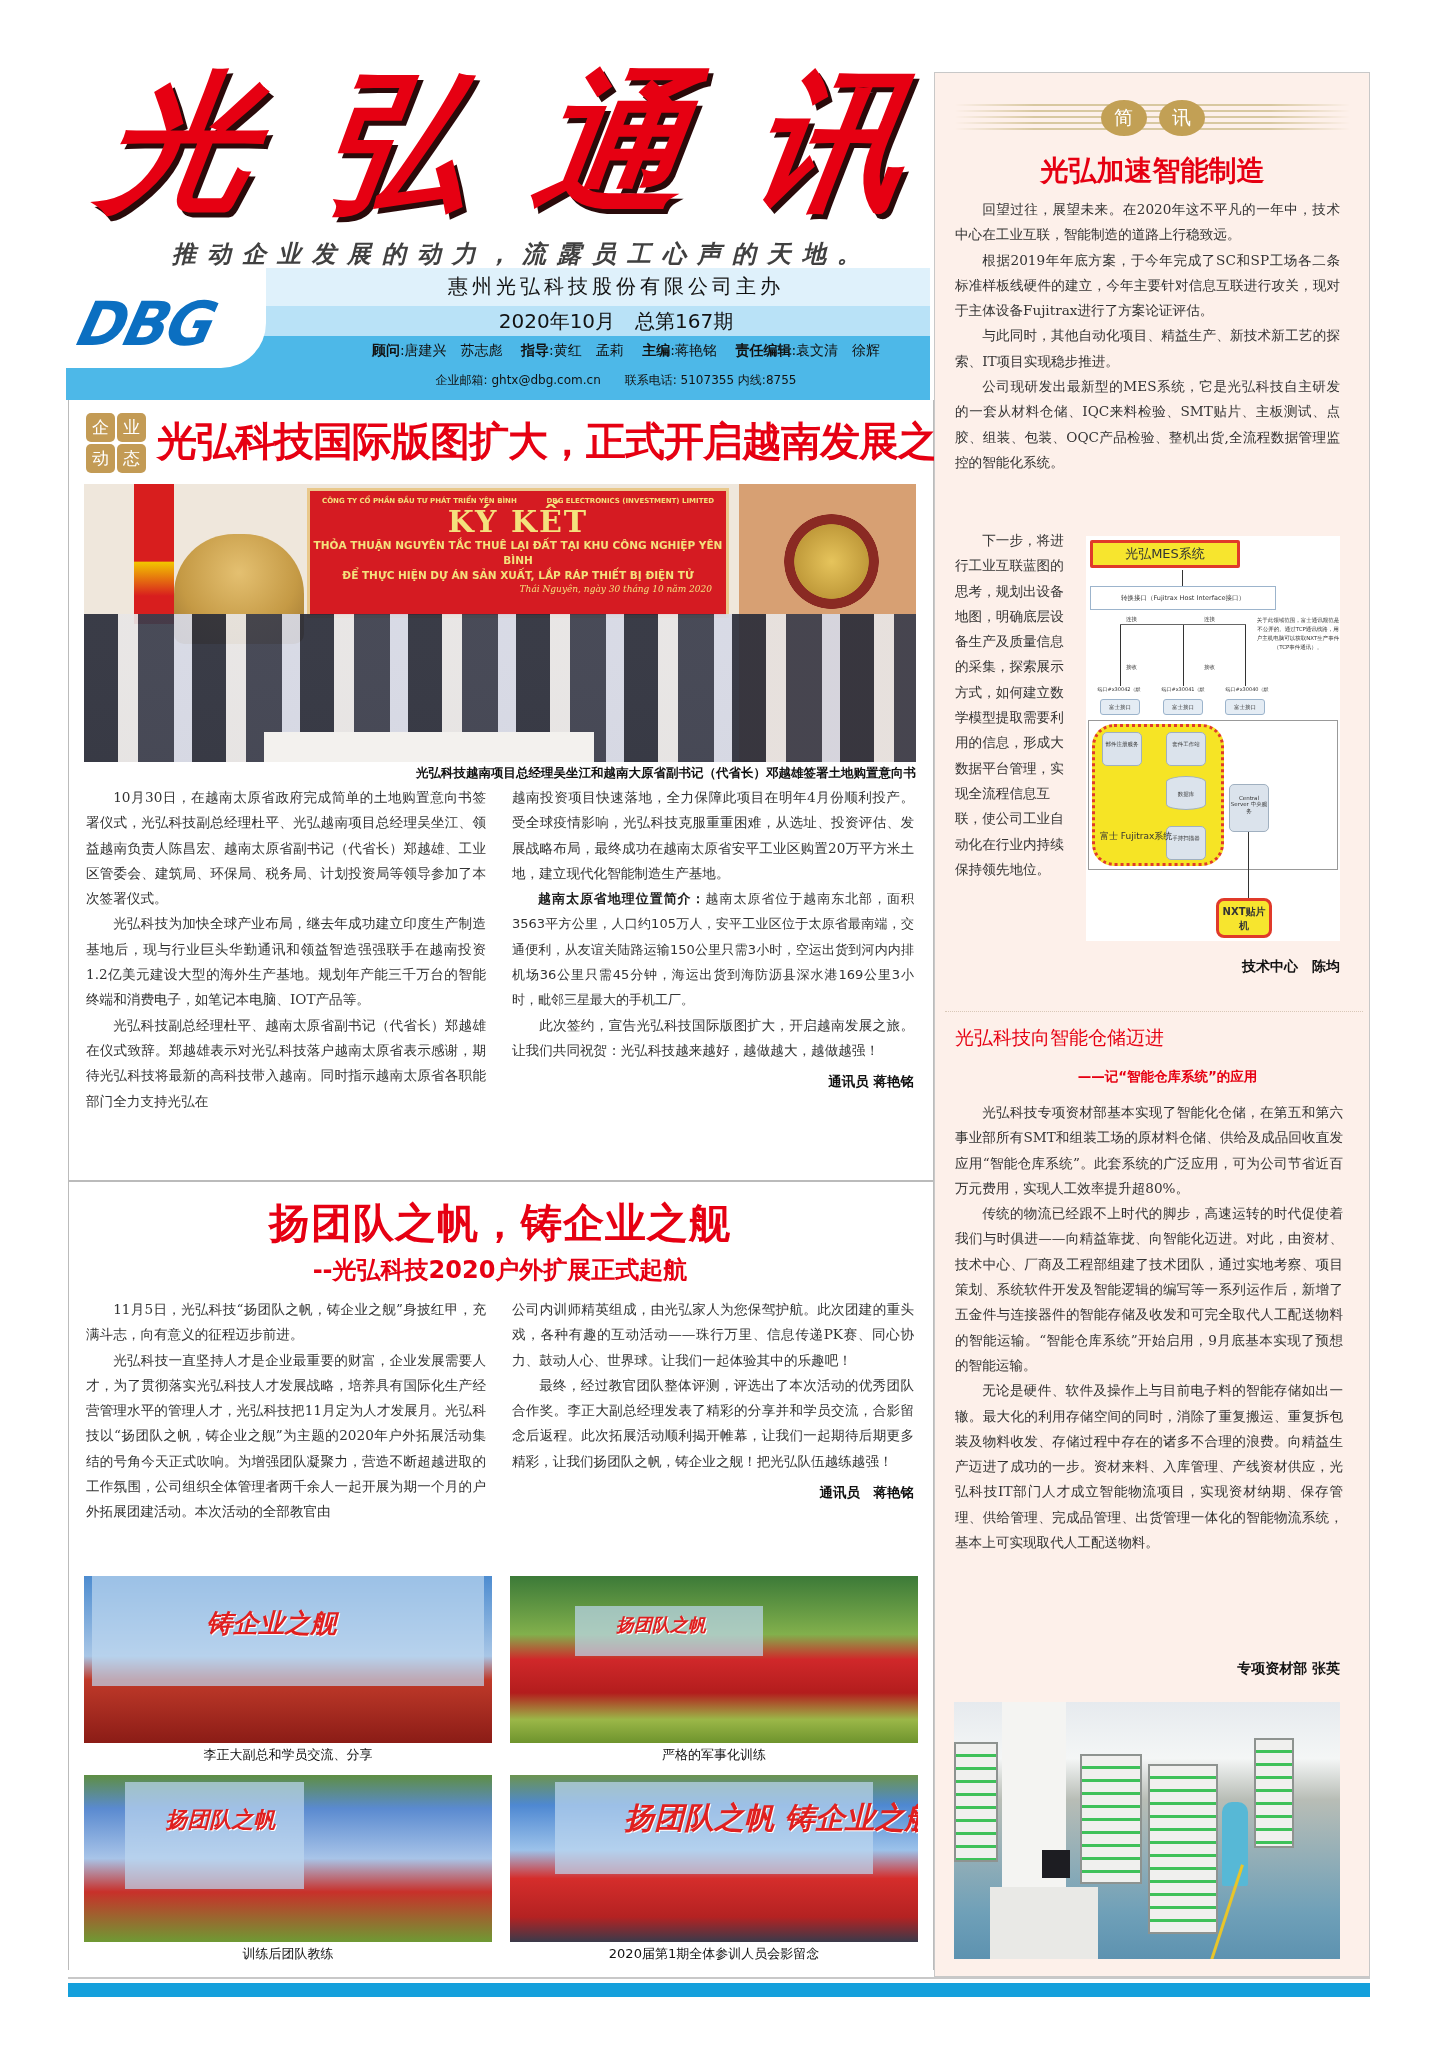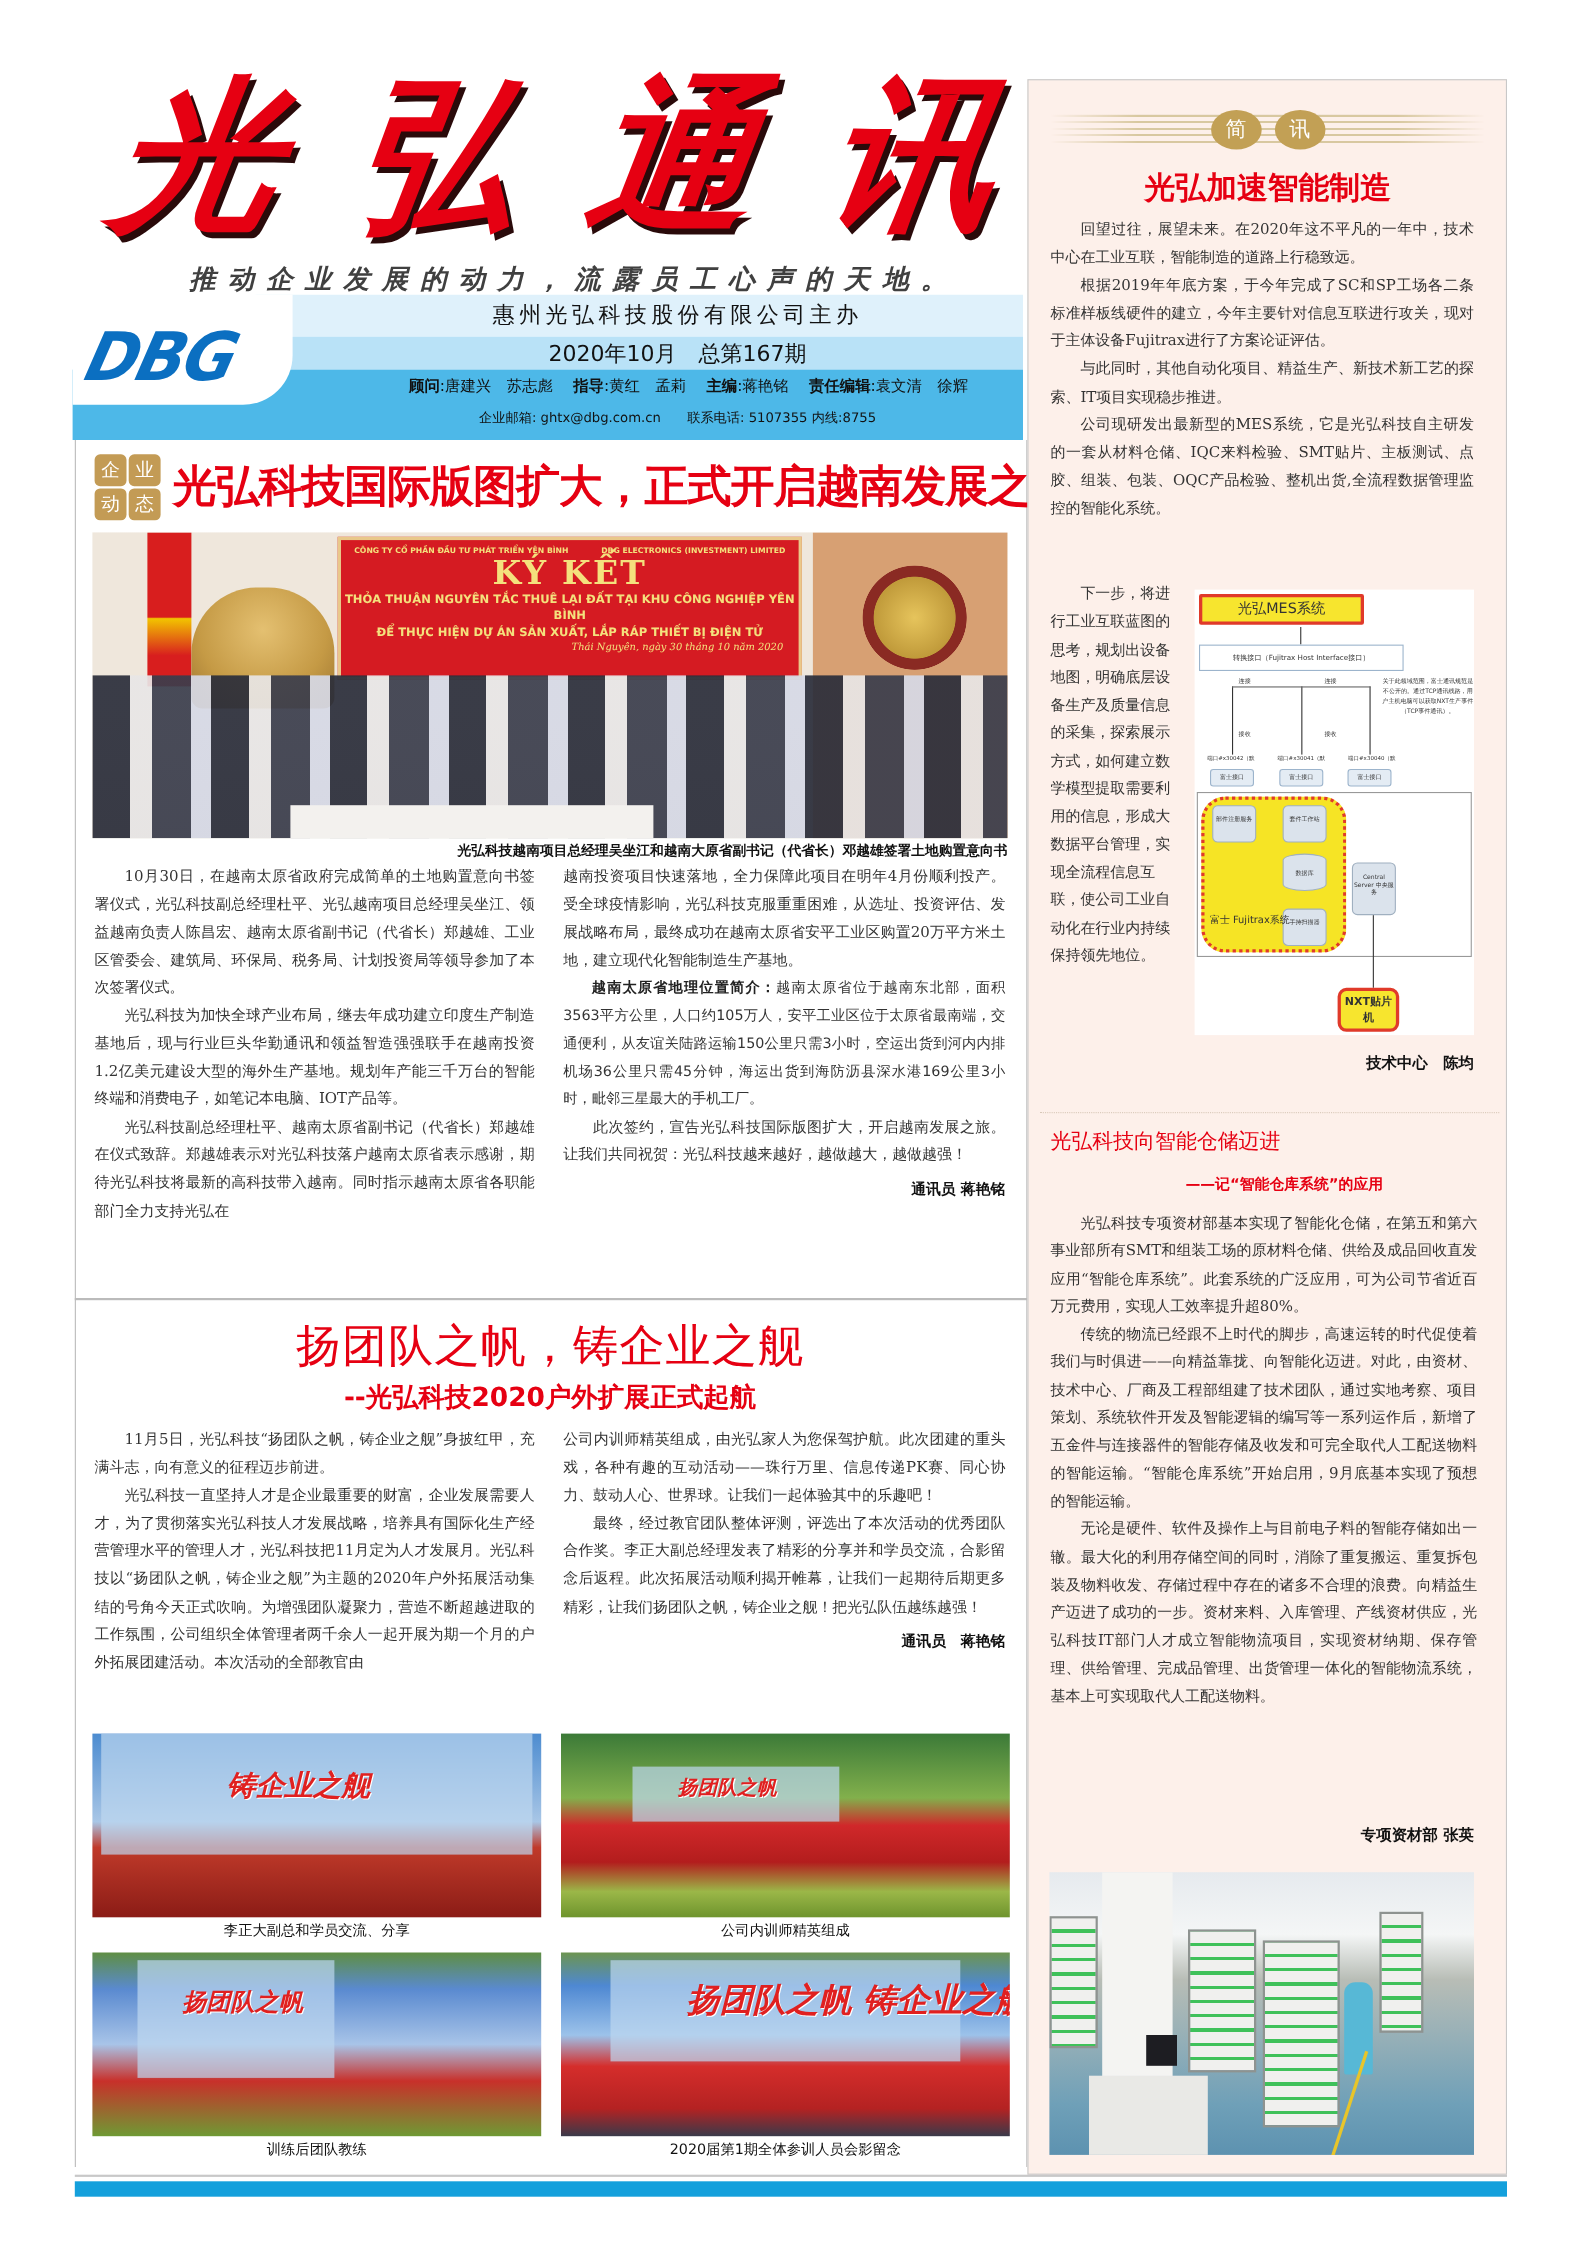--- a/index.html
+++ b/index.html
@@ -73,21 +73,21 @@
   .body-col p { text-indent: 2em; }
   .body-col p.noindent { text-indent: 0; }
   .lead-col1 { left: 86px; top: 785px; width: 400px; }
   .lead-col2 { left: 512px; top: 785px; width: 402px; }
   .geo-intro { font-family: "DejaVu Sans", sans-serif; font-size: 13px; }
   .geo-intro b { font-weight: bold; color: #222; }
   .byline { display: block; text-align: right; font-family: "DejaVu Sans", sans-serif; font-size: 13.5px; color: #111; font-weight: bold; text-indent: 0; margin-top: 6px; }
 
   
   .team-headline { position: absolute; left: 84px; top: 1196px; width: 832px; text-align: center;
-    font-family: "DejaVu Sans", sans-serif; font-weight: normal; font-size: 41px; color: #e60012; letter-spacing: 1px; }
+    font-family: "DejaVu Sans", sans-serif; font-weight: bold; font-size: 41px; color: #e60012; letter-spacing: 1px; }
   .team-subhead { position: absolute; left: 84px; top: 1254px; width: 832px; text-align: center;
     font-family: "DejaVu Sans", sans-serif; font-weight: bold; font-size: 24px; color: #e60012; }
   .team-col1 { left: 86px; top: 1297px; width: 400px; }
   .team-col2 { left: 512px; top: 1297px; width: 402px; }
 
   .team-photo { width: 408px; height: 167px; }
   .tp1 { left: 84px; top: 1576px; background: linear-gradient(180deg, #4d8cd0 0%, #a8c6e6 48%, #c03a2a 62%, #8b1c16 100%); }
   .tp2 { left: 510px; top: 1576px; background: linear-gradient(180deg, #3c7a38 0%, #82b04c 35%, #d0282a 50%, #b31d1d 70%, #9bb748 86%, #6e942d 100%); }
   .tp3 { left: 84px; top: 1775px; background: linear-gradient(180deg, #5e8e43 0%, #5a8ad0 20%, #a8c4e8 50%, #c8302a 70%, #6f9a34 100%); }
   .tp4 { left: 510px; top: 1775px; background: linear-gradient(180deg, #6c9450 0%, #4e88d2 18%, #9cc2ea 45%, #d52d2b 62%, #b42222 85%, #3a3a4a 100%); }
@@ -245,21 +245,21 @@
 <div class="photo team-photo tp1">
   <div class="tp-banner"></div>
   <div class="tp-text">铸企业之舰</div>
 </div>
 <div class="caption tp-caption-1">李正大副总和学员交流、分享</div>
 
 <div class="photo team-photo tp2">
   <div class="tp-banner"></div>
   <div class="tp-text">扬团队之帆</div>
 </div>
-<div class="caption tp-caption-2">公司内训师精英组成</div>
+<div class="caption tp-caption-2">严格的军事化训练</div>
 
 <div class="photo team-photo tp3">
   <div class="tp-banner"></div>
   <div class="tp-text">扬团队之帆</div>
 </div>
 <div class="caption tp-caption-3">训练后团队教练</div>
 
 <div class="photo team-photo tp4">
   <div class="tp-banner"></div>
   <div class="tp-text">扬团队之帆 铸企业之舰</div>

